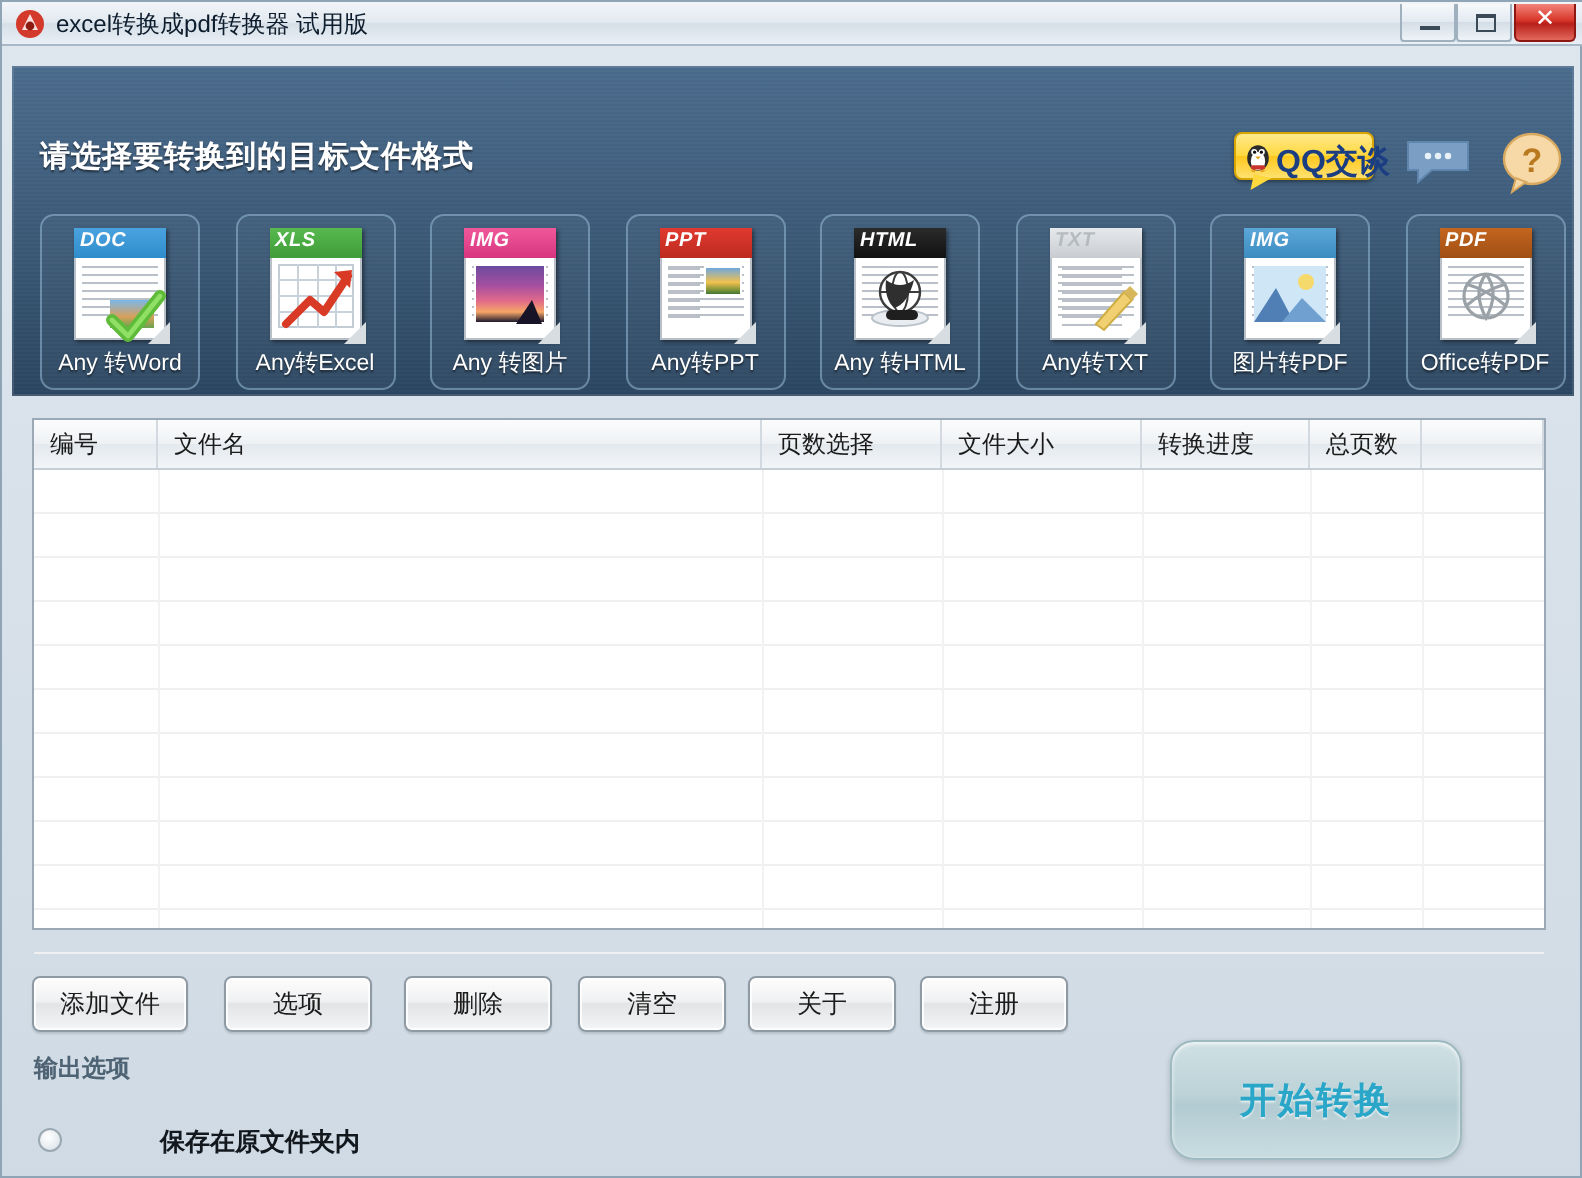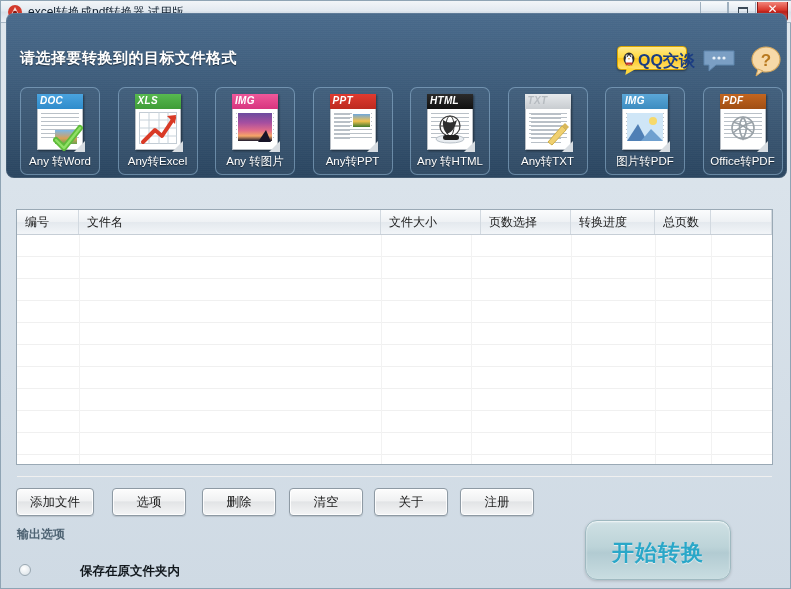--- a/index.html
+++ b/index.html
@@ -45,26 +45,26 @@
     border:1px solid #8e1712; border-top:none; border-radius:0 0 3px 3px;
   }
   .wbtn span { position:absolute; left:0; right:0; top:4px; text-align:center;
     font-size:11px; color:#23333f; line-height:11px;}
   #btn-close span { color:#ffffff; font-size:12px; font-weight:bold; top:2px;}
   .glyph-min { position:absolute; left:9px; top:11px; width:10px; height:2px; background:#3b4a57;}
   .glyph-max { position:absolute; left:9px; top:5px; width:10px; height:9px; border:1px solid #3b4a57; border-top-width:2px;}
 
   
   #toppanel {
-    position:absolute; left:5px; top:12px; width:781px; height:165px;
+    position:absolute; left:5px; top:32px; width:781px; height:165px;
     background:
       linear-gradient(180deg, rgba(255,255,255,0.06) 0%, rgba(0,0,0,0.10) 100%),
       repeating-linear-gradient(180deg, rgba(255,255,255,0.025) 0px, rgba(255,255,255,0.025) 1px, rgba(0,0,0,0) 1px, rgba(0,0,0,0) 2px),
       linear-gradient(180deg,#3e6184 0%,#3a5b7c 40%,#2f4d6b 100%);
-    border-radius:8px;
+    border-radius:0;
     box-shadow: inset 0 0 0 1px rgba(255,255,255,0.10);
   }
   #panel-title {
     position:absolute; left:14px; top:36px;
     font-size:15px; font-weight:bold; color:#ffffff;
     text-shadow:0 1px 1px rgba(0,0,0,0.5);
     letter-spacing:0.5px;
   }
 
   
@@ -175,21 +175,21 @@
   
   #start-btn {
     position:absolute; left:584px; top:519px; width:146px; height:60px;
     border-radius:12px;
     background: linear-gradient(180deg,#cfe0e4 0%, #bcd3d8 45%, #b2cbd2 55%, #c9dde1 100%);
     border:1px solid #9fb9c0;
     box-shadow: inset 0 1px 2px rgba(255,255,255,0.8), 0 1px 3px rgba(0,0,0,0.18);
   }
   #start-label {
     position:absolute; left:0; right:0; top:17px; text-align:center;
-    font-size:22px; font-weight:bold; color:#2aa7c8;
+    font-size:18px; font-weight:bold; color:#2aa7c8;
     text-shadow: 0 1px 1px rgba(255,255,255,0.65);
     letter-spacing:1px;
   }
 </style>
 </head>
 <body>
 
 <div id="window">
 
   <div id="titlebar">
@@ -466,22 +466,22 @@
           </div>
           <div class="clabel">Office转PDF</div>
         </div>
       </div>
   </div>
 
   <div id="listpanel">
     <div id="thead">
         <div class="th" style="width: 62px;">编号</div>
         <div class="th" style="width: 302px;">文件名</div>
+        <div class="th" style="width: 90px;">页数选择</div>
         <div class="th" style="width: 100px;">文件大小</div>
-        <div class="th" style="width: 90px;">页数选择</div>
         <div class="th" style="width: 84px;">转换进度</div>
         <div class="th" style="width: 56px;">总页数</div>
         <div class="th" style="width: 61px;"></div>
       </div>
     <div id="tbody">
         <div class="trow"></div>
         <div class="trow"></div>
         <div class="trow"></div>
         <div class="trow"></div>
         <div class="trow"></div>

